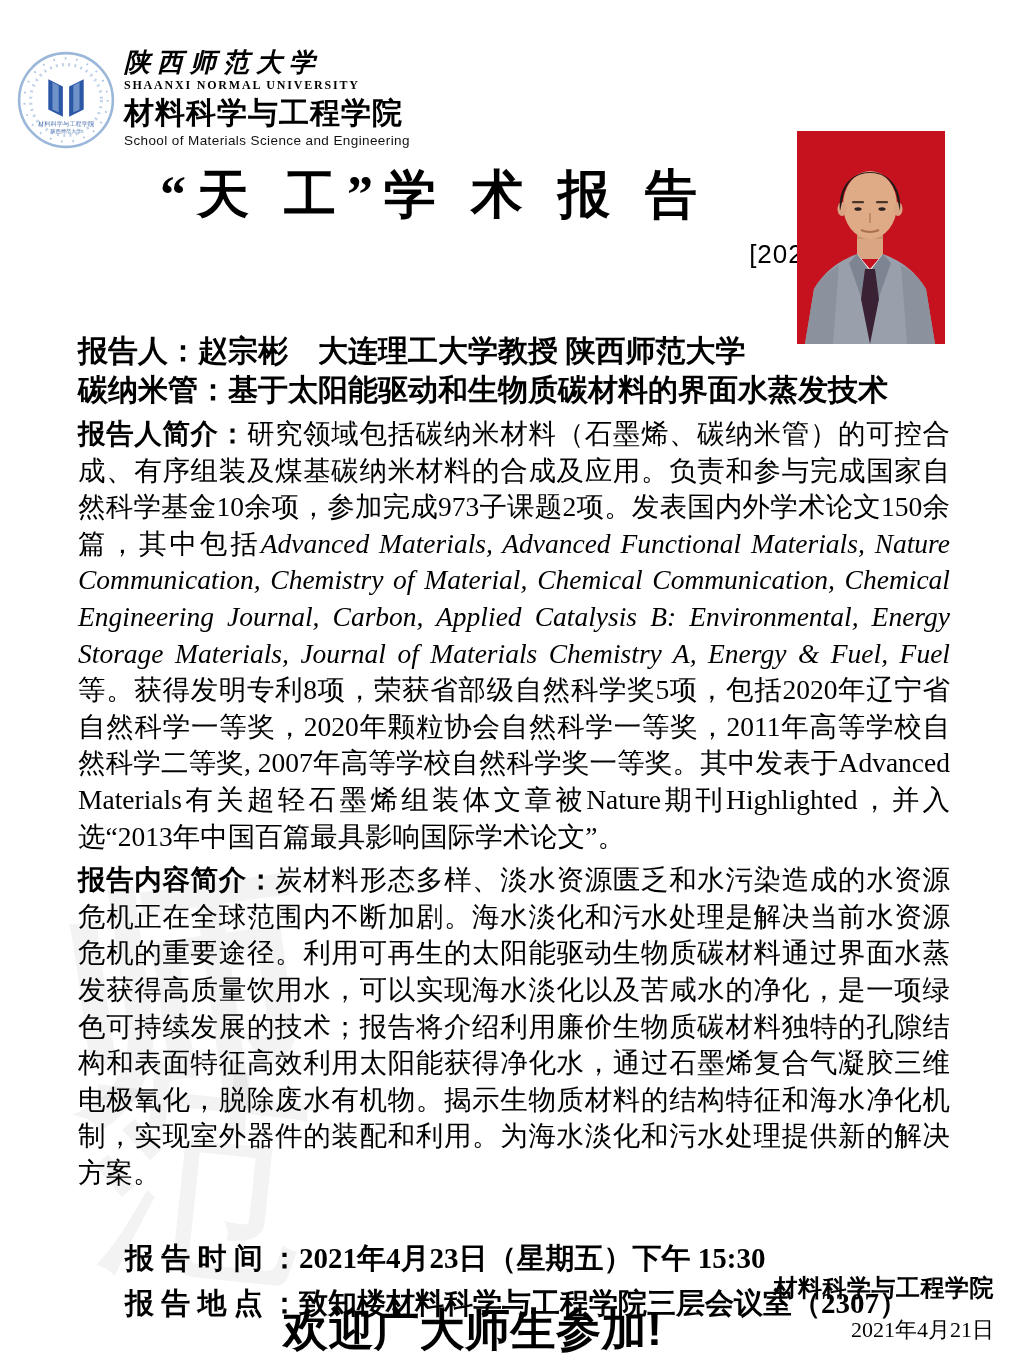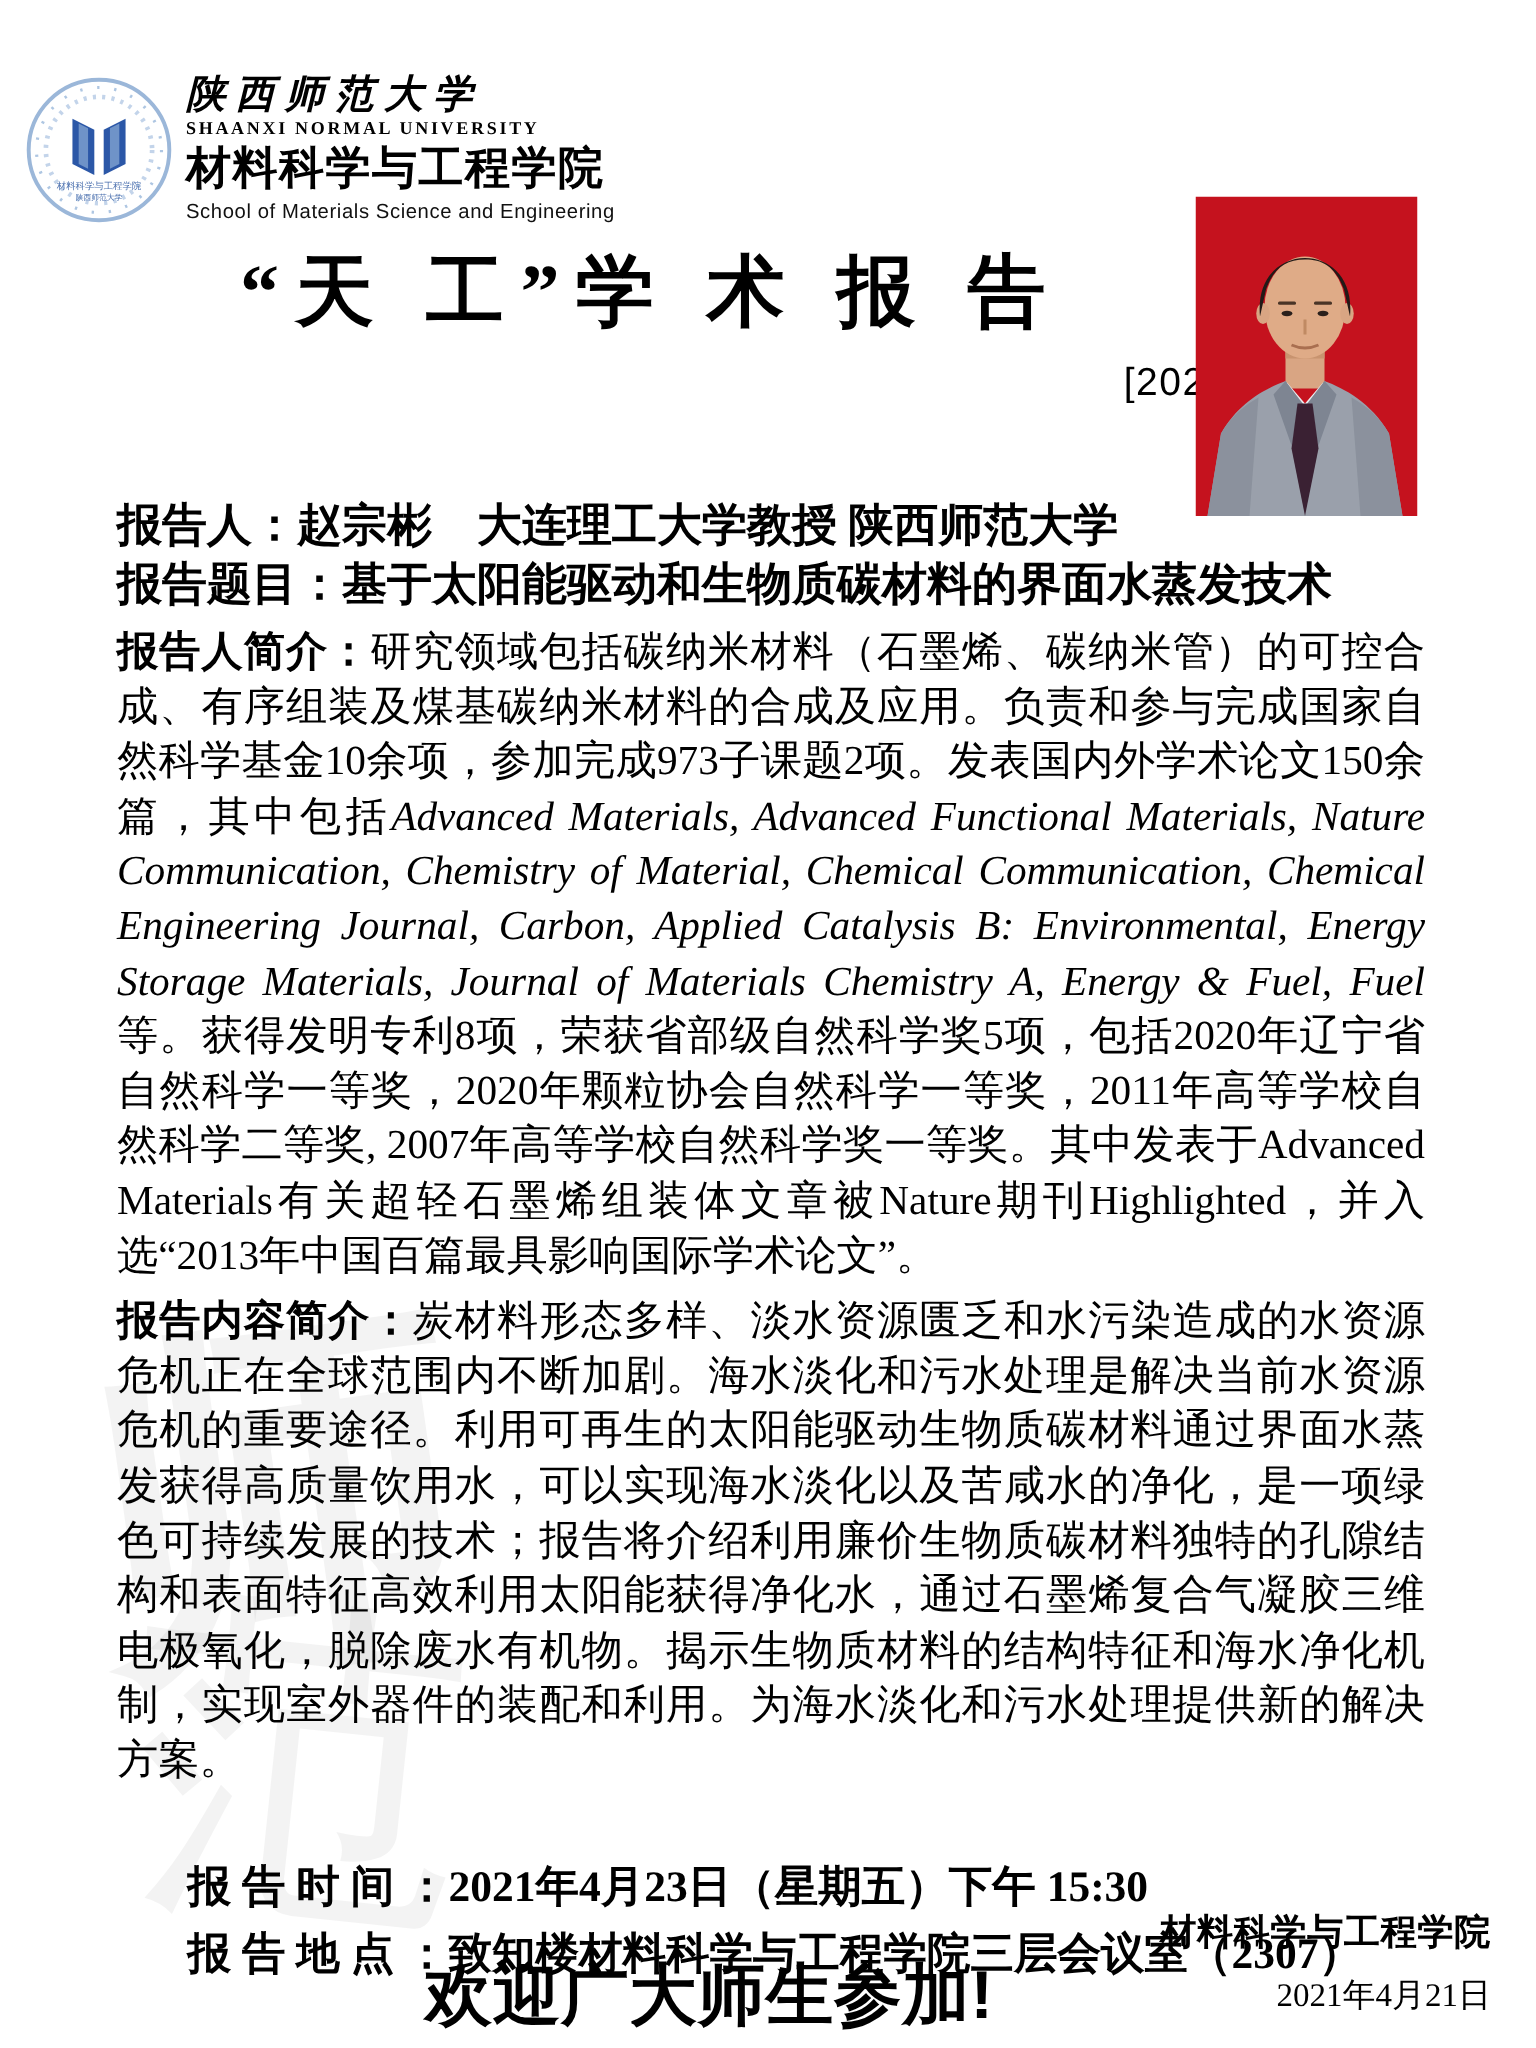--- a/index.html
+++ b/index.html
@@ -118,21 +118,21 @@
 
       <path d="M60 123 L73 140 L64 166 L52 132 Z" fill="#7e8592"></path>
       <path d="M86 123 L73 140 L82 166 L94 132 Z" fill="#7e8592"></path>
 
       <polygon points="68,138 78,138 82,168 73,213 64,168" fill="#3a2133"></polygon>
     </svg>
   </div>
 
   <main class="content">
     <p class="info-line"><span>报告人：</span><span>赵宗彬　大连理工大学教授 陕西师范大学</span></p>
-    <p class="info-line"><span>报告题目：</span><span>基于太阳能驱动和生物质碳材料的界面水蒸发技术</span></p>
+    <p class="info-line"><span>碳纳米管：</span><span>基于太阳能驱动和生物质碳材料的界面水蒸发技术</span></p>
 
     <p class="para"><span class="label">报告人简介：</span><span>研究领域包括碳纳米材料（石墨烯、碳纳米管）的可控合成、有序组装及煤基碳纳米材料的合成及应用。负责和参与完成国家自然科学基金10余项，参加完成973子课题2项。发表国内外学术论文150余篇，其中包括</span><span class="journals">Advanced Materials, Advanced Functional Materials, Nature Communication, Chemistry of Material, Chemical Communication, Chemical Engineering Journal, Carbon, Applied Catalysis B: Environmental, Energy Storage Materials, Journal of Materials Chemistry A, Energy &amp; Fuel, Fuel</span><span>等。获得发明专利8项，荣获省部级自然科学奖5项，包括2020年辽宁省自然科学一等奖，2020年颗粒协会自然科学一等奖，2011年高等学校自然科学二等奖, 2007年高等学校自然科学奖一等奖。其中发表于Advanced Materials有关超轻石墨烯组装体文章被Nature期刊Highlighted，并入选“2013年中国百篇最具影响国际学术论文”。</span></p>
 
     <p class="para"><span class="label">报告内容简介：</span><span>炭材料形态多样、淡水资源匮乏和水污染造成的水资源危机正在全球范围内不断加剧。海水淡化和污水处理是解决当前水资源危机的重要途径。利用可再生的太阳能驱动生物质碳材料通过界面水蒸发获得高质量饮用水，可以实现海水淡化以及苦咸水的净化，是一项绿色可持续发展的技术；报告将介绍利用廉价生物质碳材料独特的孔隙结构和表面特征高效利用太阳能获得净化水，通过石墨烯复合气凝胶三维电极氧化，脱除废水有机物。揭示生物质材料的结构特征和海水净化机制，实现室外器件的装配和利用。为海水淡化和污水处理提供新的解决方案。</span></p>
 
     <p class="sched sched-time"><span>报 告 时 间 ：</span><span>2021年4月23日（星期五）下午 15:30</span></p>
     <p class="sched sched-venue"><span>报 告 地 点 ：</span><span>致知楼材料科学与工程学院三层会议室（2307）</span></p>
   </main>
 
   <div class="footer-welcome">欢迎广大师生参加!</div>

